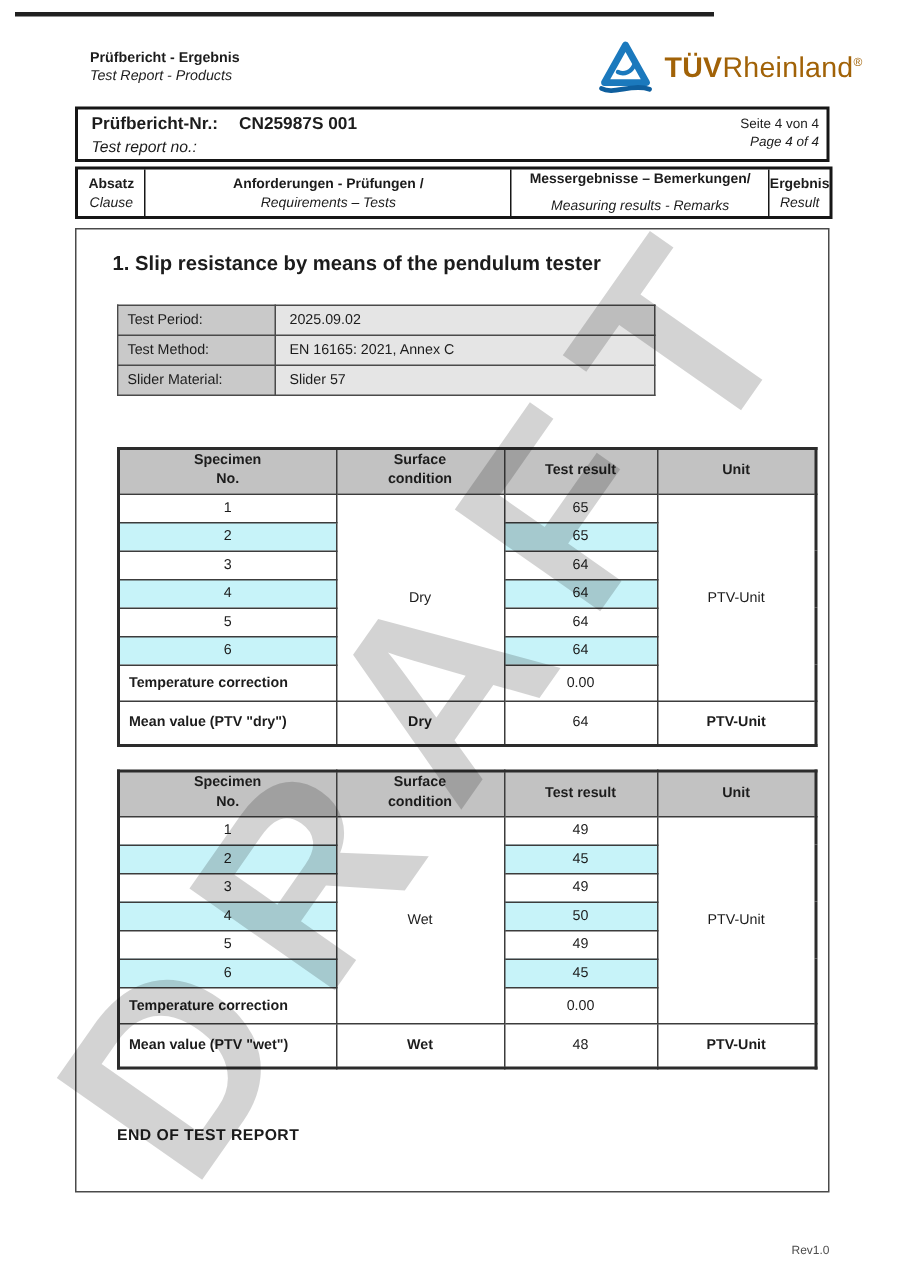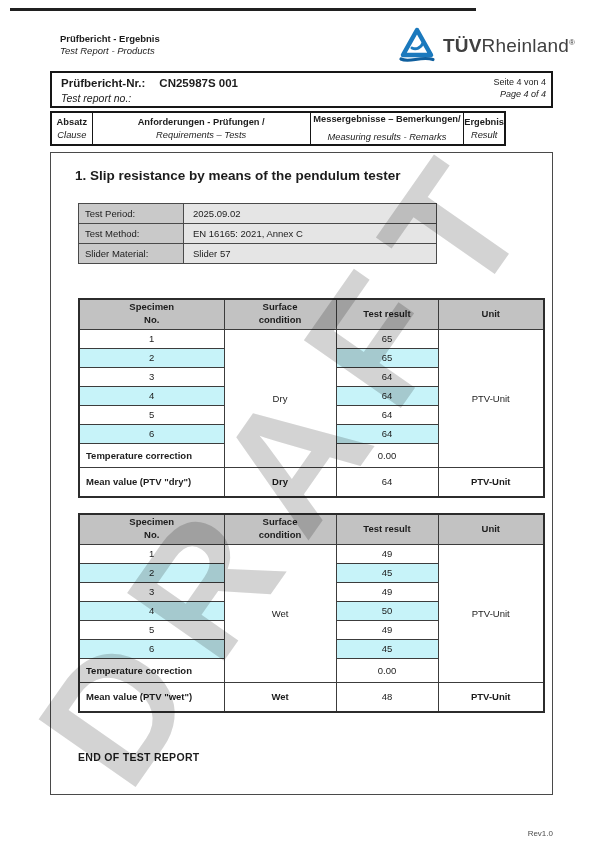--- a/index.html
+++ b/index.html
@@ -13,34 +13,34 @@
   
   .scan-line { left:10px; top:8px; width:466px; height:3px; background:#202020; }
 
   
   .hdr-left { left:60px; top:33px; font-size:9.5px; line-height:1.3; }
   .hdr-left .l1 { font-weight:bold; }
   .hdr-left .l2 { font-style:italic; }
 
   .logo { left:398px; top:26px; display:flex; align-items:center; }
   .logo svg { display:block; }
-  .logo-text { margin-left:7px; font-size:19px; color:#404040; letter-spacing:0.2px; white-space:nowrap; }
+  .logo-text { margin-left:7px; font-size:19px; color:#a16207; letter-spacing:0.2px; white-space:nowrap; }
   .logo-text .tuv { font-weight:bold; }
   .logo-text .reg { font-size:8px; vertical-align:super; }
 
   
   .report-box { left:50px; top:71px; width:503px; height:37px; border:2px solid #161616; background:#fff;padding-left:12px; }
   .report-box .line1 { position:absolute; left:9px; top:4px; font-size:11.5px; font-weight:bold; }
   .report-box .nr-value { margin-left:14px; }
   .report-box .line2 { position:absolute; left:9px; top:19px; font-size:10.5px; font-style:italic; }
   .report-box .pages { position:absolute; right:5px; top:3px; text-align:right; font-size:9px; line-height:1.35; }
   .report-box .pages .en { font-style:italic; }
 
   
-  .cols-box { left:50px; top:111px; width:456px; height:35px; border:2px solid #161616; display:flex; background:#fff; }
+  .cols-box { left:50px; top:111px; width:505px; height:35px; border:2px solid #161616; display:flex; background:#fff; }
   .cols-box .cell { display:flex; flex-direction:column; justify-content:center; align-items:center;
                     font-size:9.3px; line-height:1.35; border-right:1px solid #161616; text-align:center; }
   .cols-box .cell:last-child { border-right:none; }
   .cols-box .c1 { width:46px; } .cols-box .c2 { width:247px; } .cols-box .c3 { width:174px;justify-content:space-between; } .cols-box .c4 { flex:1; }
   .cols-box .de { font-weight:bold; }
   .cols-box .en { font-style:italic; }
 
   
   .content-box { left:50px; top:152px; width:503px; height:643px; border:1.5px solid #4a4a4a; background:#fff; }
 

